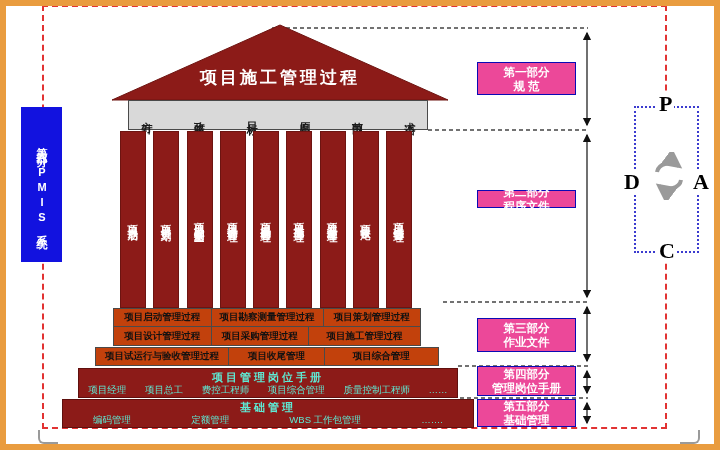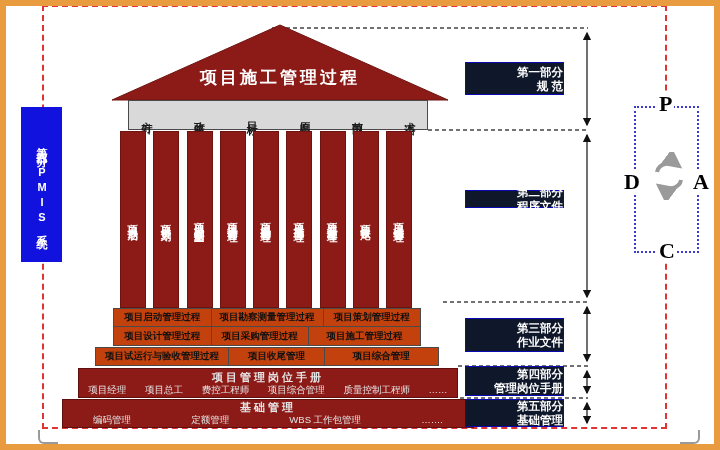--- a/index.html
+++ b/index.html
@@ -45,32 +45,32 @@
   .steprow{position:absolute;background:#c2410c;border:1px solid #4a4a4a;box-sizing:border-box;display:flex;z-index:4;}
   .steprow .cell{
     display:flex;align-items:center;justify-content:center;font-size:9.5px;font-weight:bold;color:#111;white-space:nowrap;
   }
   .steprow .cell + .cell{border-left:1px solid #4a4a4a;}
   .rowA{left:113px;top:308px;width:308px;height:19px;}
   .rowB{left:113px;top:326px;width:308px;height:20px;}
   .rowC{left:95px;top:347px;width:344px;height:19px;}
   
   .maroon-row{
-    position:absolute;background:#8C1B18;border:1px solid #5f100e;box-sizing:border-box;color:#e5e5e5;
+    position:absolute;background:#8C1B18;border:1px solid #5f100e;box-sizing:border-box;color:#5eead4;
     display:flex;flex-direction:column;justify-content:center;z-index:4;
   }
   .maroon-row .row-title{text-align:center;font-size:11px;font-weight:bold;letter-spacing:3px;line-height:13px;}
   .maroon-row .row-items{display:flex;justify-content:space-around;font-size:9.5px;line-height:12px;white-space:nowrap;}
   .manual{left:78px;top:368px;width:380px;height:30px;}
   .basemgmt{left:62px;top:399px;width:412px;height:29px;}
   
   .part-label{
-    position:absolute;left:465px;width:99px;background:#0f172a;border:1px solid #0a0ab5;box-sizing:border-box;
+    position:absolute;left:477px;width:99px;background:#ec4899;border:1px solid #0a0ab5;box-sizing:border-box;
     color:#fff;font-weight:bold;font-size:11.5px;line-height:14px;text-align:center;
-    display:flex;flex-direction:column;justify-content:center;z-index:4;white-space:nowrap;align-items:flex-end;
+    display:flex;flex-direction:column;justify-content:center;z-index:4;white-space:nowrap;
   }
   .pl1{top:62px;height:33px;}
   .pl2{top:190px;height:18px;}
   .pl3{top:318px;height:34px;}
   .pl4{top:366px;height:30px;}
   .pl5{top:399px;height:28px;}
   
   .pdca-box{position:absolute;left:634px;top:106px;width:65px;height:147px;background:#fff;border:2px dotted #3b3bcf;box-sizing:border-box;z-index:5;}
   .pdca-letter{
     position:absolute;z-index:6;font-family:"Liberation Serif",serif;font-weight:bold;font-size:22px;color:#000;

